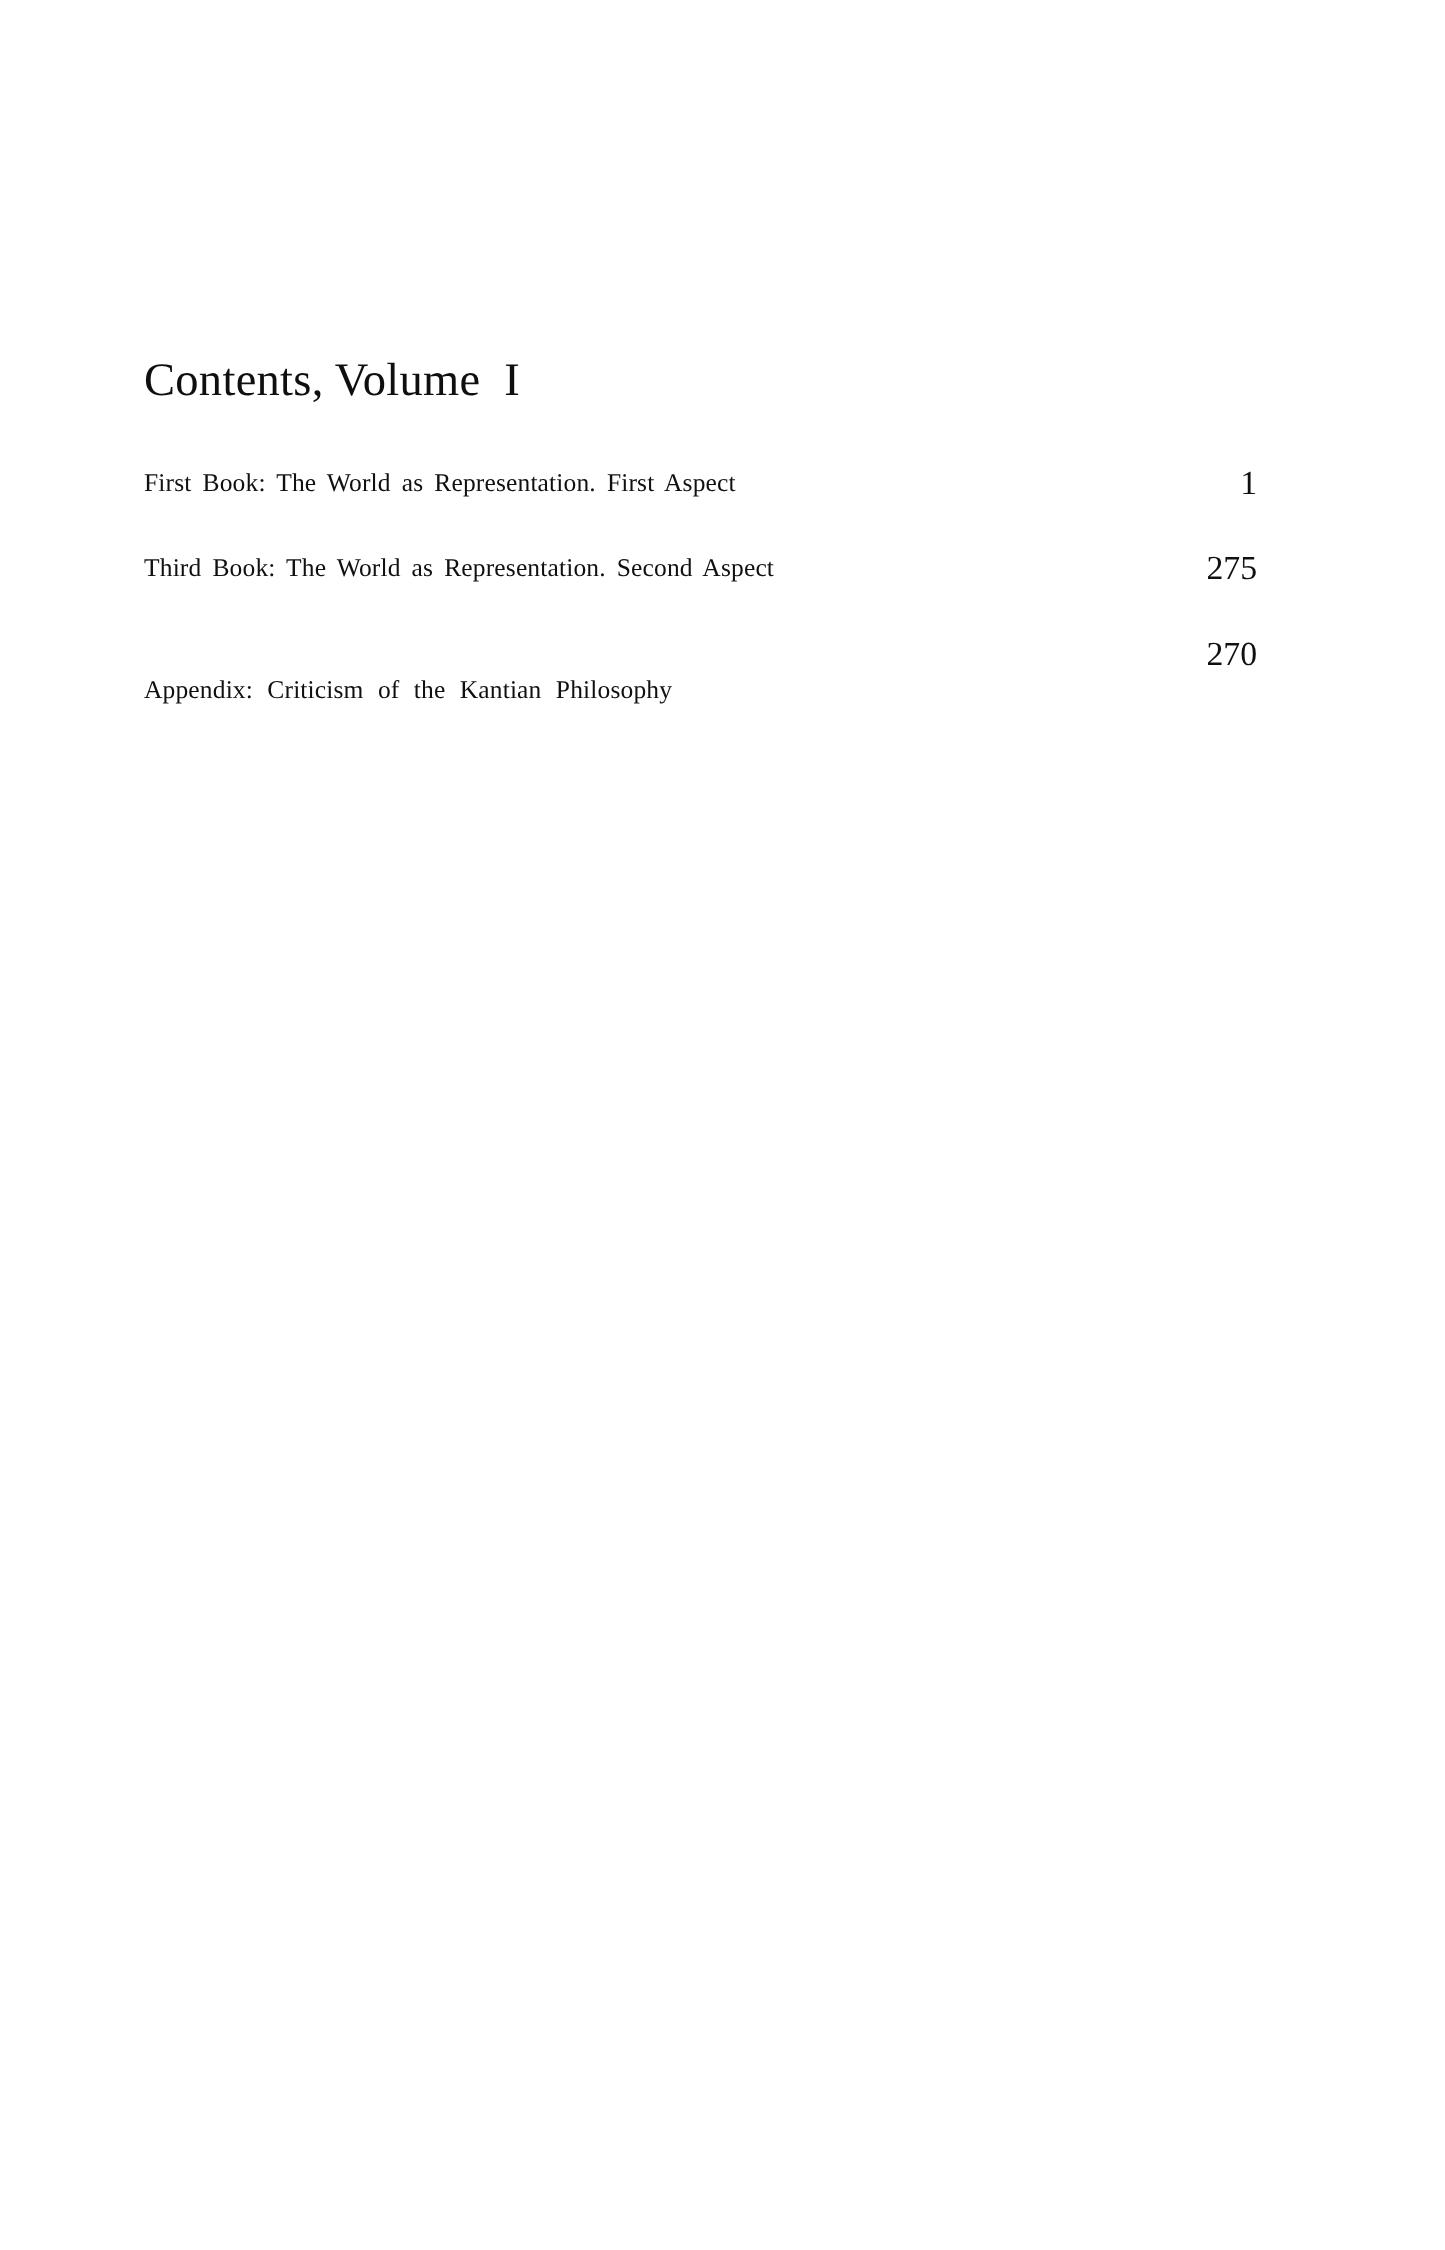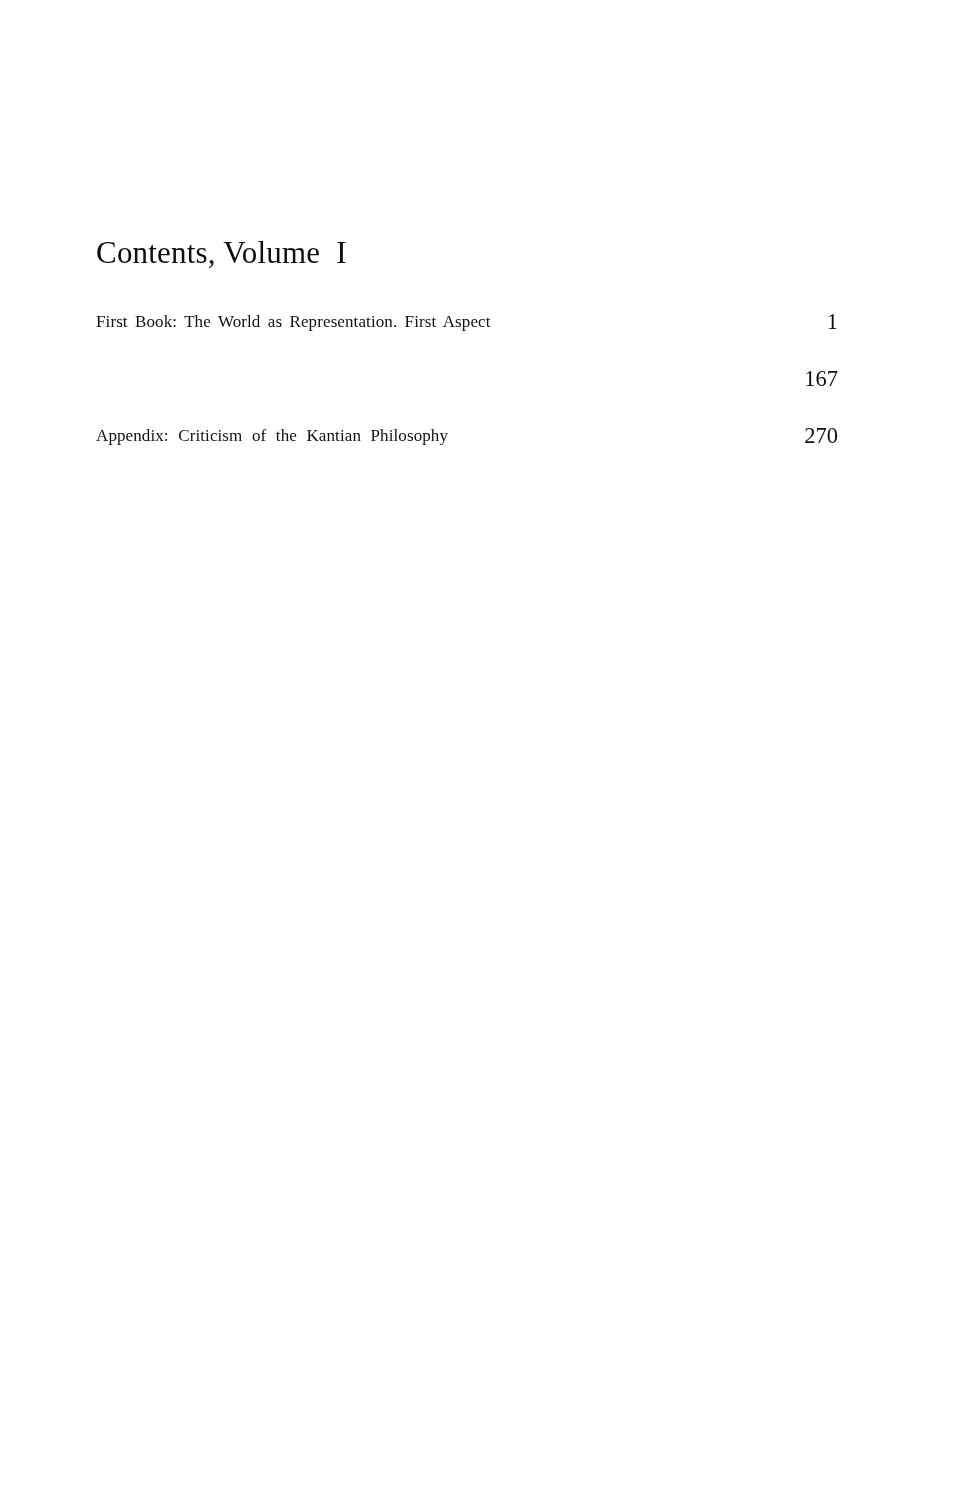--- a/index.html
+++ b/index.html
@@ -61,20 +61,21 @@
     white-space: pre;
     color: #111010;
   }
 
   
   .toc-entry.loose .toc-entry-label {
     word-spacing: 3.0px;
   }
   .toc-entry.loose2 .toc-entry-label {
     word-spacing: 5.2px;
+    margin-top: 24px;
   }
 
   .toc-entry-page {
     position: absolute;
     right: 0;
     top: 0;
     width: 70px;
     text-align: right;
     font-size: 22.5px;
     line-height: 30px;
@@ -90,21 +91,22 @@
 
   <div class="toc-list">
 
     <div class="toc-entry loose">
       <span class="toc-entry-label">First Book: The World as Representation. First Aspect</span>
       <span class="toc-entry-page">1</span>
     </div>
 
 
     <div class="toc-entry loose">
-      <span class="toc-entry-page">167</span>
+      <span class="toc-entry-label">Third Book: The World as Representation. Second Aspect</span>
+      <span class="toc-entry-page">275</span>
     </div>
 
 
     <div class="toc-entry loose2">
       <span class="toc-entry-label">Appendix: Criticism of the Kantian Philosophy</span>
       <span class="toc-entry-page">270</span>
     </div>
 
   </div>
 

